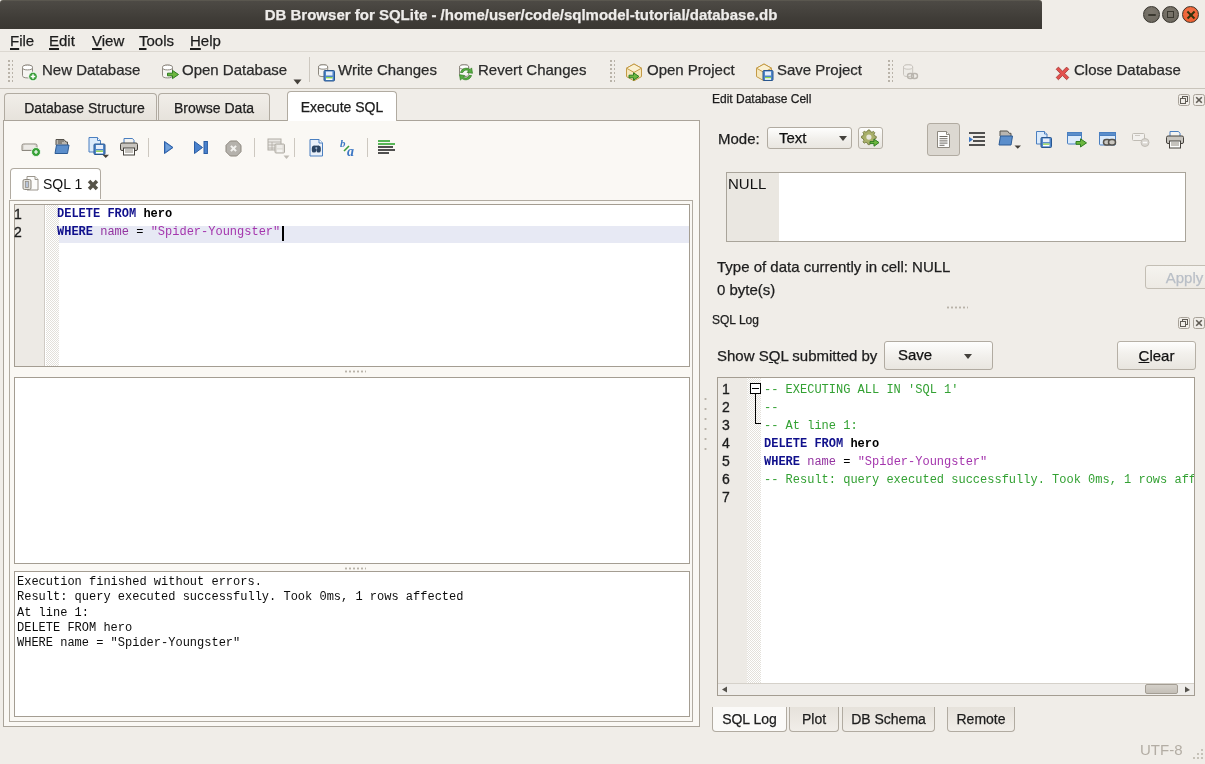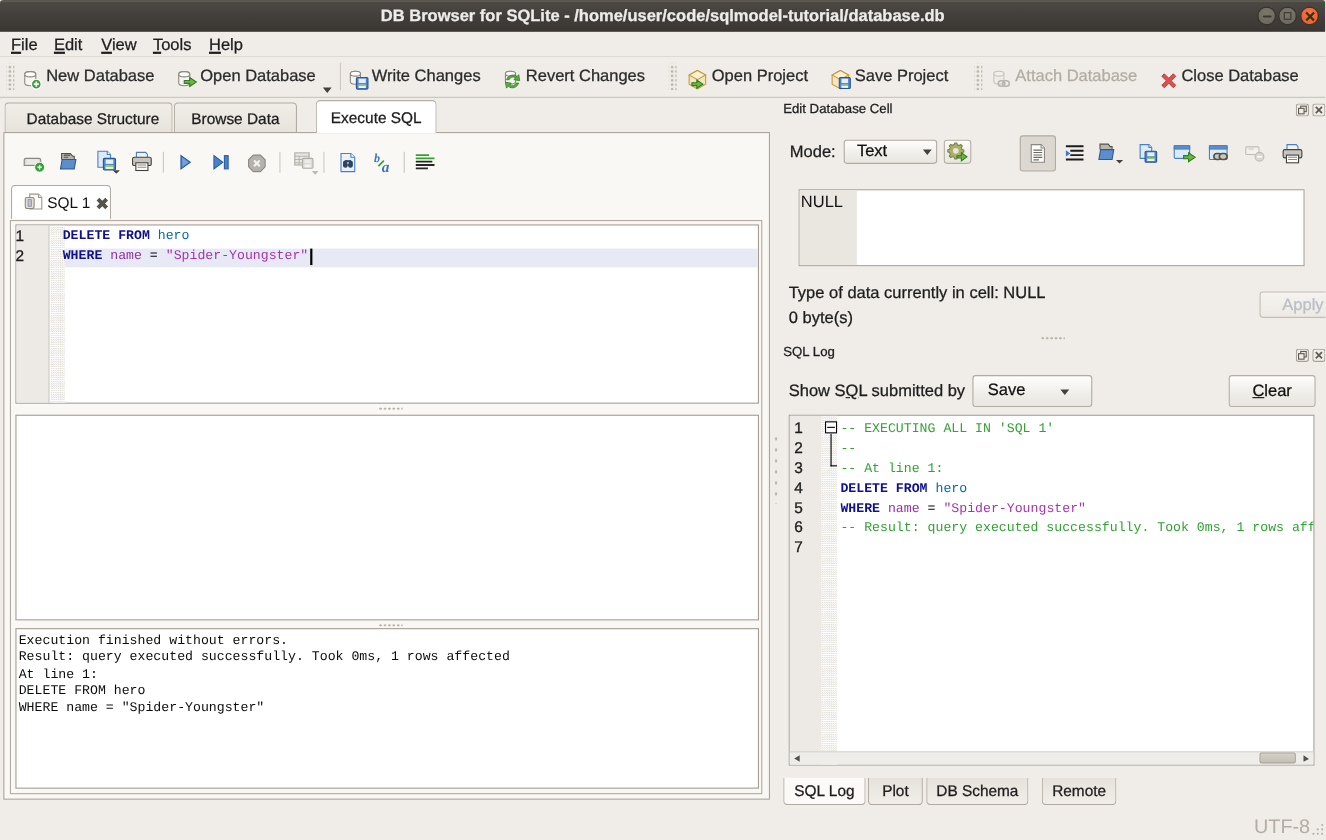--- a/index.html
+++ b/index.html
@@ -1,21 +1,21 @@
 <!DOCTYPE html>
 <html><head>
 <meta charset="utf-8">
 <style>
 * { margin:0; padding:0; box-sizing:border-box; }
 html,body { width:1205px; height:764px; overflow:hidden; }
 body { position:relative; background:#f0ede8; font-family:"Liberation Sans",sans-serif; }
 .menu-item,.tb-text,.tab,.dock-title,.label,.btn,.combo,.stab,.title-text { -webkit-text-stroke:0.25px currentColor; }
 .abs { position:absolute; }
 
-.titlebar { left:0; top:0; width:1205px; height:28.5px;
+.titlebar { left:0; top:0; width:1042px; height:28.5px;
   background:linear-gradient(#4d4a45,#403d38 60%,#3a3732);
   border-top:1px solid #5a574f; border-radius:3px 3px 0 0; }
 .title-text { width:100%; text-align:center; line-height:28px; color:#eeecea;
   font-weight:bold; font-size:15px; }
 .winbtn { top:6px; width:17px; height:17px; border-radius:50%; }
 .winbtn.min { left:1143px; background:radial-gradient(circle at 50% 30%,#7b766c,#6a665d); border:1px solid #35332c;}
 .winbtn.max { left:1162px; background:radial-gradient(circle at 50% 30%,#7b766c,#6a665d); border:1px solid #35332c;}
 .winbtn.close { left:1182px; background:radial-gradient(circle at 50% 35%,#f4744c,#ec5a28); border:1px solid #3c3428;}
 .winbtn.min::after { content:""; position:absolute; left:3.5px; right:3.5px; top:7px; height:2px; background:#3a382f; border-radius:1px;}
 .winbtn.max::after { content:""; position:absolute; left:4px; right:4px; top:4px; bottom:4px; border:1.5px solid #3a382f; }
@@ -36,21 +36,21 @@
 .tab { position:absolute; border:1px solid #b1aba1; border-bottom:none; border-radius:4px 4px 0 0;
   background:linear-gradient(#f1eee9,#e6e2db); font-size:14px; color:#1d1d1d; text-align:center; }
 .tab.active { background:#ffffff; }
 
 .pane { left:3px; top:120px; width:697px; height:607px; border:1px solid #aaa49a; background:#faf8f4; }
 .frame { position:absolute; border:1px solid #a49d92; background:#ffffff; }
 .container-frame { position:absolute; left:5px; top:79px; width:684px; height:522px; border:1px solid #b1aba1; background:#faf8f4;}
 .checker { background-image:conic-gradient(#e3e0da 25%,#ffffff 25% 50%,#e3e0da 50% 75%,#ffffff 75%); background-size:2px 2px; }
 .mono { font-family:"Liberation Mono",monospace; }
 .kw { color:#10108c; font-weight:bold; }
-.tbl { color:#0369a1; font-weight:normal; }
+.tbl { color:#000000; font-weight:bold; }
 .idf { color:#9333a0; }
 .str { color:#a435ad; }
 .cmt { color:#33a133; }
 .gut-num { position:absolute; font-size:14px; color:#1c1c1c; font-family:"Liberation Sans",sans-serif; -webkit-text-stroke:0.3px #1c1c1c;}
 .dots-h { position:absolute; width:22px; height:3px; background-image:radial-gradient(circle,#b9b3a9 1px,rgba(0,0,0,0) 1.2px); background-size:4px 3px; }
 .dots-v { position:absolute; width:3px; height:26px; background-image:radial-gradient(circle,#b9b3a9 1px,rgba(0,0,0,0) 1.2px); background-size:3px 4px; }
 
 .dock-title { position:absolute; font-size:12px; color:#1d1d1d; }
 .label { position:absolute; font-size:15px; color:#1d1d1d; }
 .btn { position:absolute; border:1px solid #b6b0a6; border-radius:3px;
@@ -135,21 +135,20 @@
     <rect x="10" y="14" width="6" height="1.3" fill="#8fd44f"></rect>
   </svg>
   <div class="tb-text" style="left:777px;">Save Project</div>
   <div class="grip-v" style="left:886px; top:6px; height:24px;"></div>
   <svg class="abs" style="left:901px; top:11px;" width="20" height="19" viewBox="0 0 20 19" opacity="0.55">
     <path d="M2.5 4 a4.6 2.2 0 0 1 9.2 0 v7.4 a4.6 2.2 0 0 1 -9.2 0 z" fill="#eceae6" stroke="#a9a49c"></path>
     <ellipse cx="7.1" cy="4" rx="4.6" ry="2.2" fill="#f4f2ef" stroke="#a9a49c"></ellipse>
     <rect x="6.5" y="10.5" width="6" height="5" rx="2.5" fill="none" stroke="#8d887f" stroke-width="1.4"></rect>
     <rect x="10.5" y="10.5" width="6" height="5" rx="2.5" fill="none" stroke="#8d887f" stroke-width="1.4"></rect>
   </svg>
-  <div class="tb-text dis" style="left:923px;">Attach Database</div>
   <svg class="abs" style="left:1054px; top:13px;" width="17" height="16" viewBox="0 0 17 16">
     <path d="M2.2 4.3L4.4 2.1 8.5 6.2 12.6 2.1 14.8 4.3 10.7 8.4 14.8 12.5 12.6 14.7 8.5 10.6 4.4 14.7 2.2 12.5 6.3 8.4z" fill="#e4504d" stroke="#a03531" stroke-width="0.8"></path>
   </svg>
   <div class="tb-text" style="left:1074px;">Close Database</div>
 </div>
 
 <div class="tab" style="left:4px; top:93px; width:153px; height:28px; line-height:28px;"><span style="position:relative;left:4px;">Database Structure</span></div>
 <div class="tab" style="left:158px; top:93px; width:112px; height:28px; line-height:28px;">Browse Data</div>
 <div class="tab active" style="left:287px; top:91px; width:110px; height:30px; line-height:30px; z-index:3;">Execute SQL</div>
 
@@ -393,21 +392,21 @@
       <path d="M1 0.5v6l5-2.5z" fill="#55524c"></path>
     </svg>
   <div class="abs" style="left:427px; top:306px; width:33px; height:10px; background:linear-gradient(#d4d0c9,#c4bfb7); border:1px solid #a39d93; border-radius:2px;"></div>
 </div>
 
 <div class="stab active" style="left:712px; top:707px; width:75px; height:25px; line-height:24px;">SQL Log</div>
 <div class="stab" style="left:789px; top:707px; width:50px; height:25px; line-height:24px;">Plot</div>
 <div class="stab" style="left:842px; top:707px; width:93px; height:25px; line-height:24px;">DB Schema</div>
 <div class="stab" style="left:947px; top:707px; width:68px; height:25px; line-height:24px;text-align:center;">Remote</div>
 
-<div class="abs" style="left:1140px; top:741px; font-size:18px; color:#b3ada4;">UTF-8</div>
+<div class="abs" style="left:1140px; top:741px; font-size:15px; color:#b3ada4;">UTF-8</div>
 <svg class="abs" style="left:1192px; top:748px;" width="12" height="13" viewBox="0 0 12 13">
   <g fill="#b9b3a9">
       <circle cx="10" cy="2" r="1"></circle>
       <circle cx="6" cy="6" r="1"></circle>
       <circle cx="10" cy="6" r="1"></circle>
       <circle cx="2" cy="10" r="1"></circle>
       <circle cx="6" cy="10" r="1"></circle>
       <circle cx="10" cy="10" r="1"></circle>
     </g>
 </svg>

